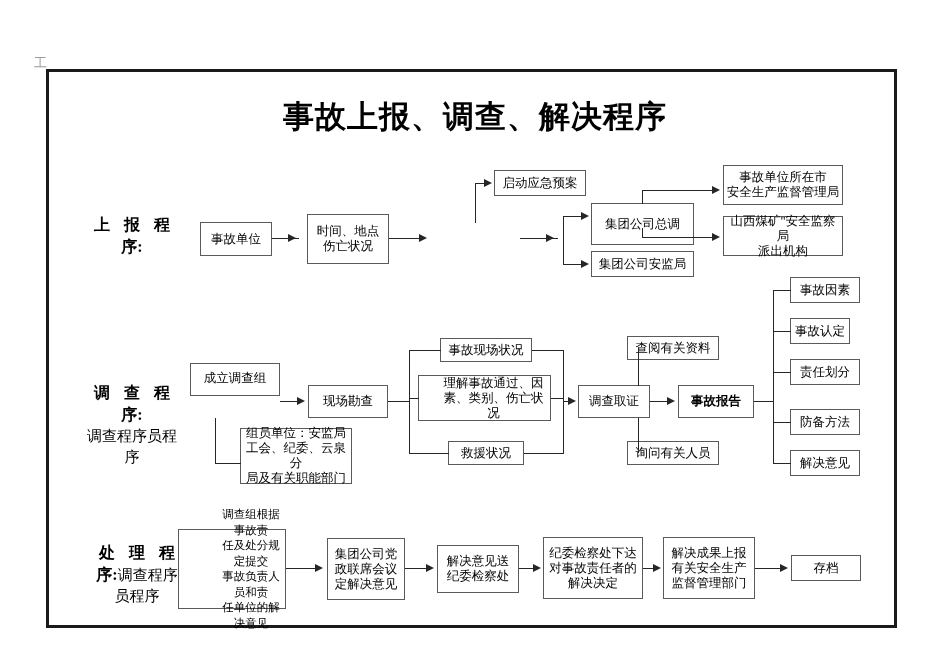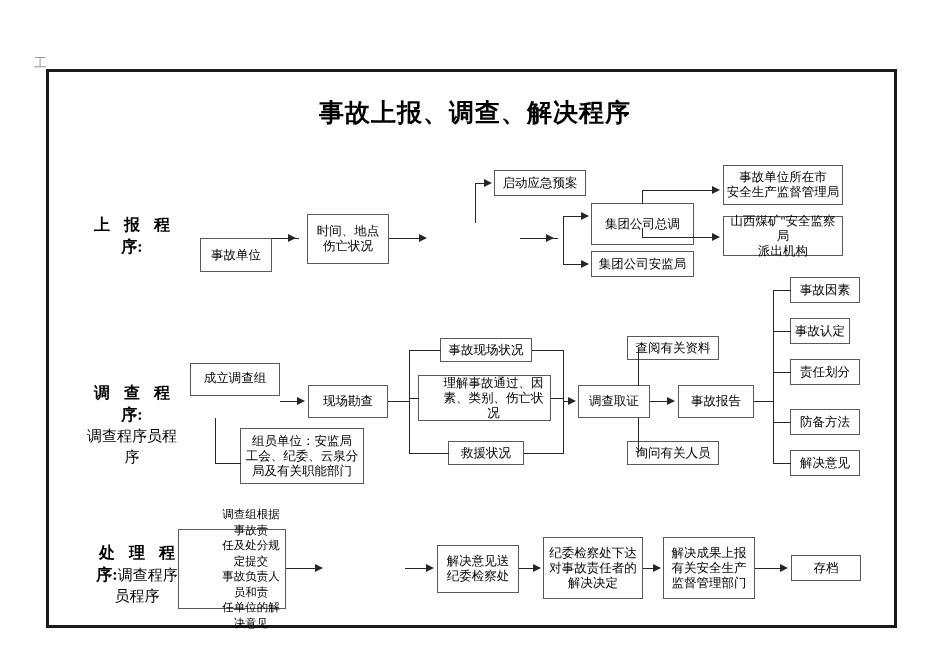--- a/index.html
+++ b/index.html
@@ -43,21 +43,21 @@
     line-height: 1;
     letter-spacing: 0;
   }
 
   .title {
     position: absolute;
     left: 0;
     top: 96px;
     width: 950px;
     text-align: center;
-    font-size: 25px;
+    font-size: 31px;
     font-weight: bold;
     color: #000000;
     font-family: "Liberation Serif", "DejaVu Serif", serif;
     letter-spacing: 1px;
   }
 
   
   .box {
     position: absolute;
     box-sizing: border-box;
@@ -153,21 +153,21 @@
     <span class="sub">调查程序员程</span>
     <span class="sub">序</span>
   </div>
 
   <div class="sect-label inline-style" style="left:62px; top:542px; width:150px;">
     <span class="l1">处 理 程</span>
     <span class="row2"><b>序:</b><span>调查程序</span></span>
     <span class="sub">员程序</span>
   </div>
 
-  <div class="box" style="left:200px; top:222px; width:72px; height:34px;margin-top:16px;">事故单位</div>
+  <div class="box" style="left:200px; top:222px; width:72px; height:34px;">事故单位</div>
   <div class="box" style="left:307px; top:214px; width:82px; height:50px;">时间、地点
 伤亡状况</div>
   <div class="box" style="left:494px; top:170px; width:92px; height:26px;">启动应急预案</div>
   <div class="box" style="left:591px; top:203px; width:103px; height:42px;">集团公司总调</div>
   <div class="box" style="left:591px; top:251px; width:103px; height:26px;">集团公司安监局</div>
   <div class="box" style="left:723px; top:165px; width:120px; height:40px;text-align:center;">事故单位所在市
 安全生产监督管理局</div>
   <div class="box" style="left:723px; top:216px; width:120px; height:40px;">山西煤矿"安全监察局
 派出机构</div>
 
@@ -191,32 +191,32 @@
 
   <div class="ln v" style="left:642px; top:190px; height:14px;"></div>
   <div class="ln h" style="left:642px; top:190px; width:72px;"></div>
   <div class="arrow" style="left:712px; top:186px;"></div>
 
   <div class="ln v" style="left:642px; top:228px; height:10px;"></div>
   <div class="ln h" style="left:642px; top:237px; width:72px;"></div>
   <div class="arrow" style="left:712px; top:233px;"></div>
 
   <div class="box" style="left:190px; top:363px; width:90px; height:33px;font-family:Liberation Mono, monospace;">成立调查组</div>
-  <div class="box" style="left:240px; top:428px; width:124px; height:56px;">组员单位：安监局
+  <div class="box" style="left:240px; top:428px; width:112px; height:56px;">组员单位：安监局
 工会、纪委、云泉分
 局及有关职能部门</div>
   <div class="box" style="left:308px; top:385px; width:80px; height:33px;">现场勘查</div>
   <div class="box" style="left:440px; top:338px; width:92px; height:24px;">事故现场状况</div>
   <div class="box" style="left:418px; top:375px; width:133px; height:46px;padding-left:20px;">理解事故通过、因
 素、类别、伤亡状况</div>
   <div class="box" style="left:448px; top:441px; width:76px; height:24px;">救援状况</div>
   <div class="box" style="left:578px; top:385px; width:72px; height:33px;">调查取证</div>
   <div class="box" style="left:627px; top:336px; width:92px; height:24px;">查阅有关资料</div>
   <div class="box" style="left:627px; top:441px; width:92px; height:24px;">询问有关人员</div>
-  <div class="box" style="left:678px; top:385px; width:76px; height:33px;">事故报告</div>
+  <div class="box" style="left:678px; top:385px; width:76px; height:33px;font-weight:bold;">事故报告</div>
 
   <div class="box" style="left:790px; top:277px; width:70px; height:26px;">事故因素</div>
   <div class="box" style="left:790px; top:318px; width:60px; height:26px;">事故认定</div>
   <div class="box" style="left:790px; top:359px; width:70px; height:26px;">责任划分</div>
   <div class="box" style="left:790px; top:409px; width:70px; height:26px;">防备方法</div>
   <div class="box" style="left:790px; top:450px; width:70px; height:26px;">解决意见</div>
 
   <div class="ln h" style="left:280px; top:401px; width:22px;"></div>
   <div class="arrow" style="left:297px; top:397px;"></div>
 
@@ -248,20 +248,23 @@
   <div class="ln h" style="left:773px; top:290px; width:18px;"></div>
   <div class="ln h" style="left:773px; top:331px; width:18px;"></div>
   <div class="ln h" style="left:773px; top:372px; width:18px;"></div>
   <div class="ln h" style="left:773px; top:422px; width:18px;"></div>
   <div class="ln h" style="left:773px; top:463px; width:18px;"></div>
 
   <div class="box" style="left:178px; top:529px; width:108px; height:80px; font-size:11.5px; line-height:15.5px;padding-left:40px;">调查组根据事故责
 任及处分规定提交
 事故负责人员和责
 任单位的解决意见</div>
+  <div class="box" style="left:327px; top:538px; width:78px; height:62px;">集团公司党
+政联席会议
+定解决意见</div>
   <div class="box" style="left:437px; top:545px; width:82px; height:48px;">解决意见送
 纪委检察处</div>
   <div class="box" style="left:543px; top:537px; width:100px; height:62px;">纪委检察处下达
 对事故责任者的
 解决决定</div>
   <div class="box" style="left:663px; top:537px; width:92px; height:62px;">解决成果上报
 有关安全生产
 监督管理部门</div>
   <div class="box" style="left:791px; top:555px; width:70px; height:26px;">存档</div>
 

